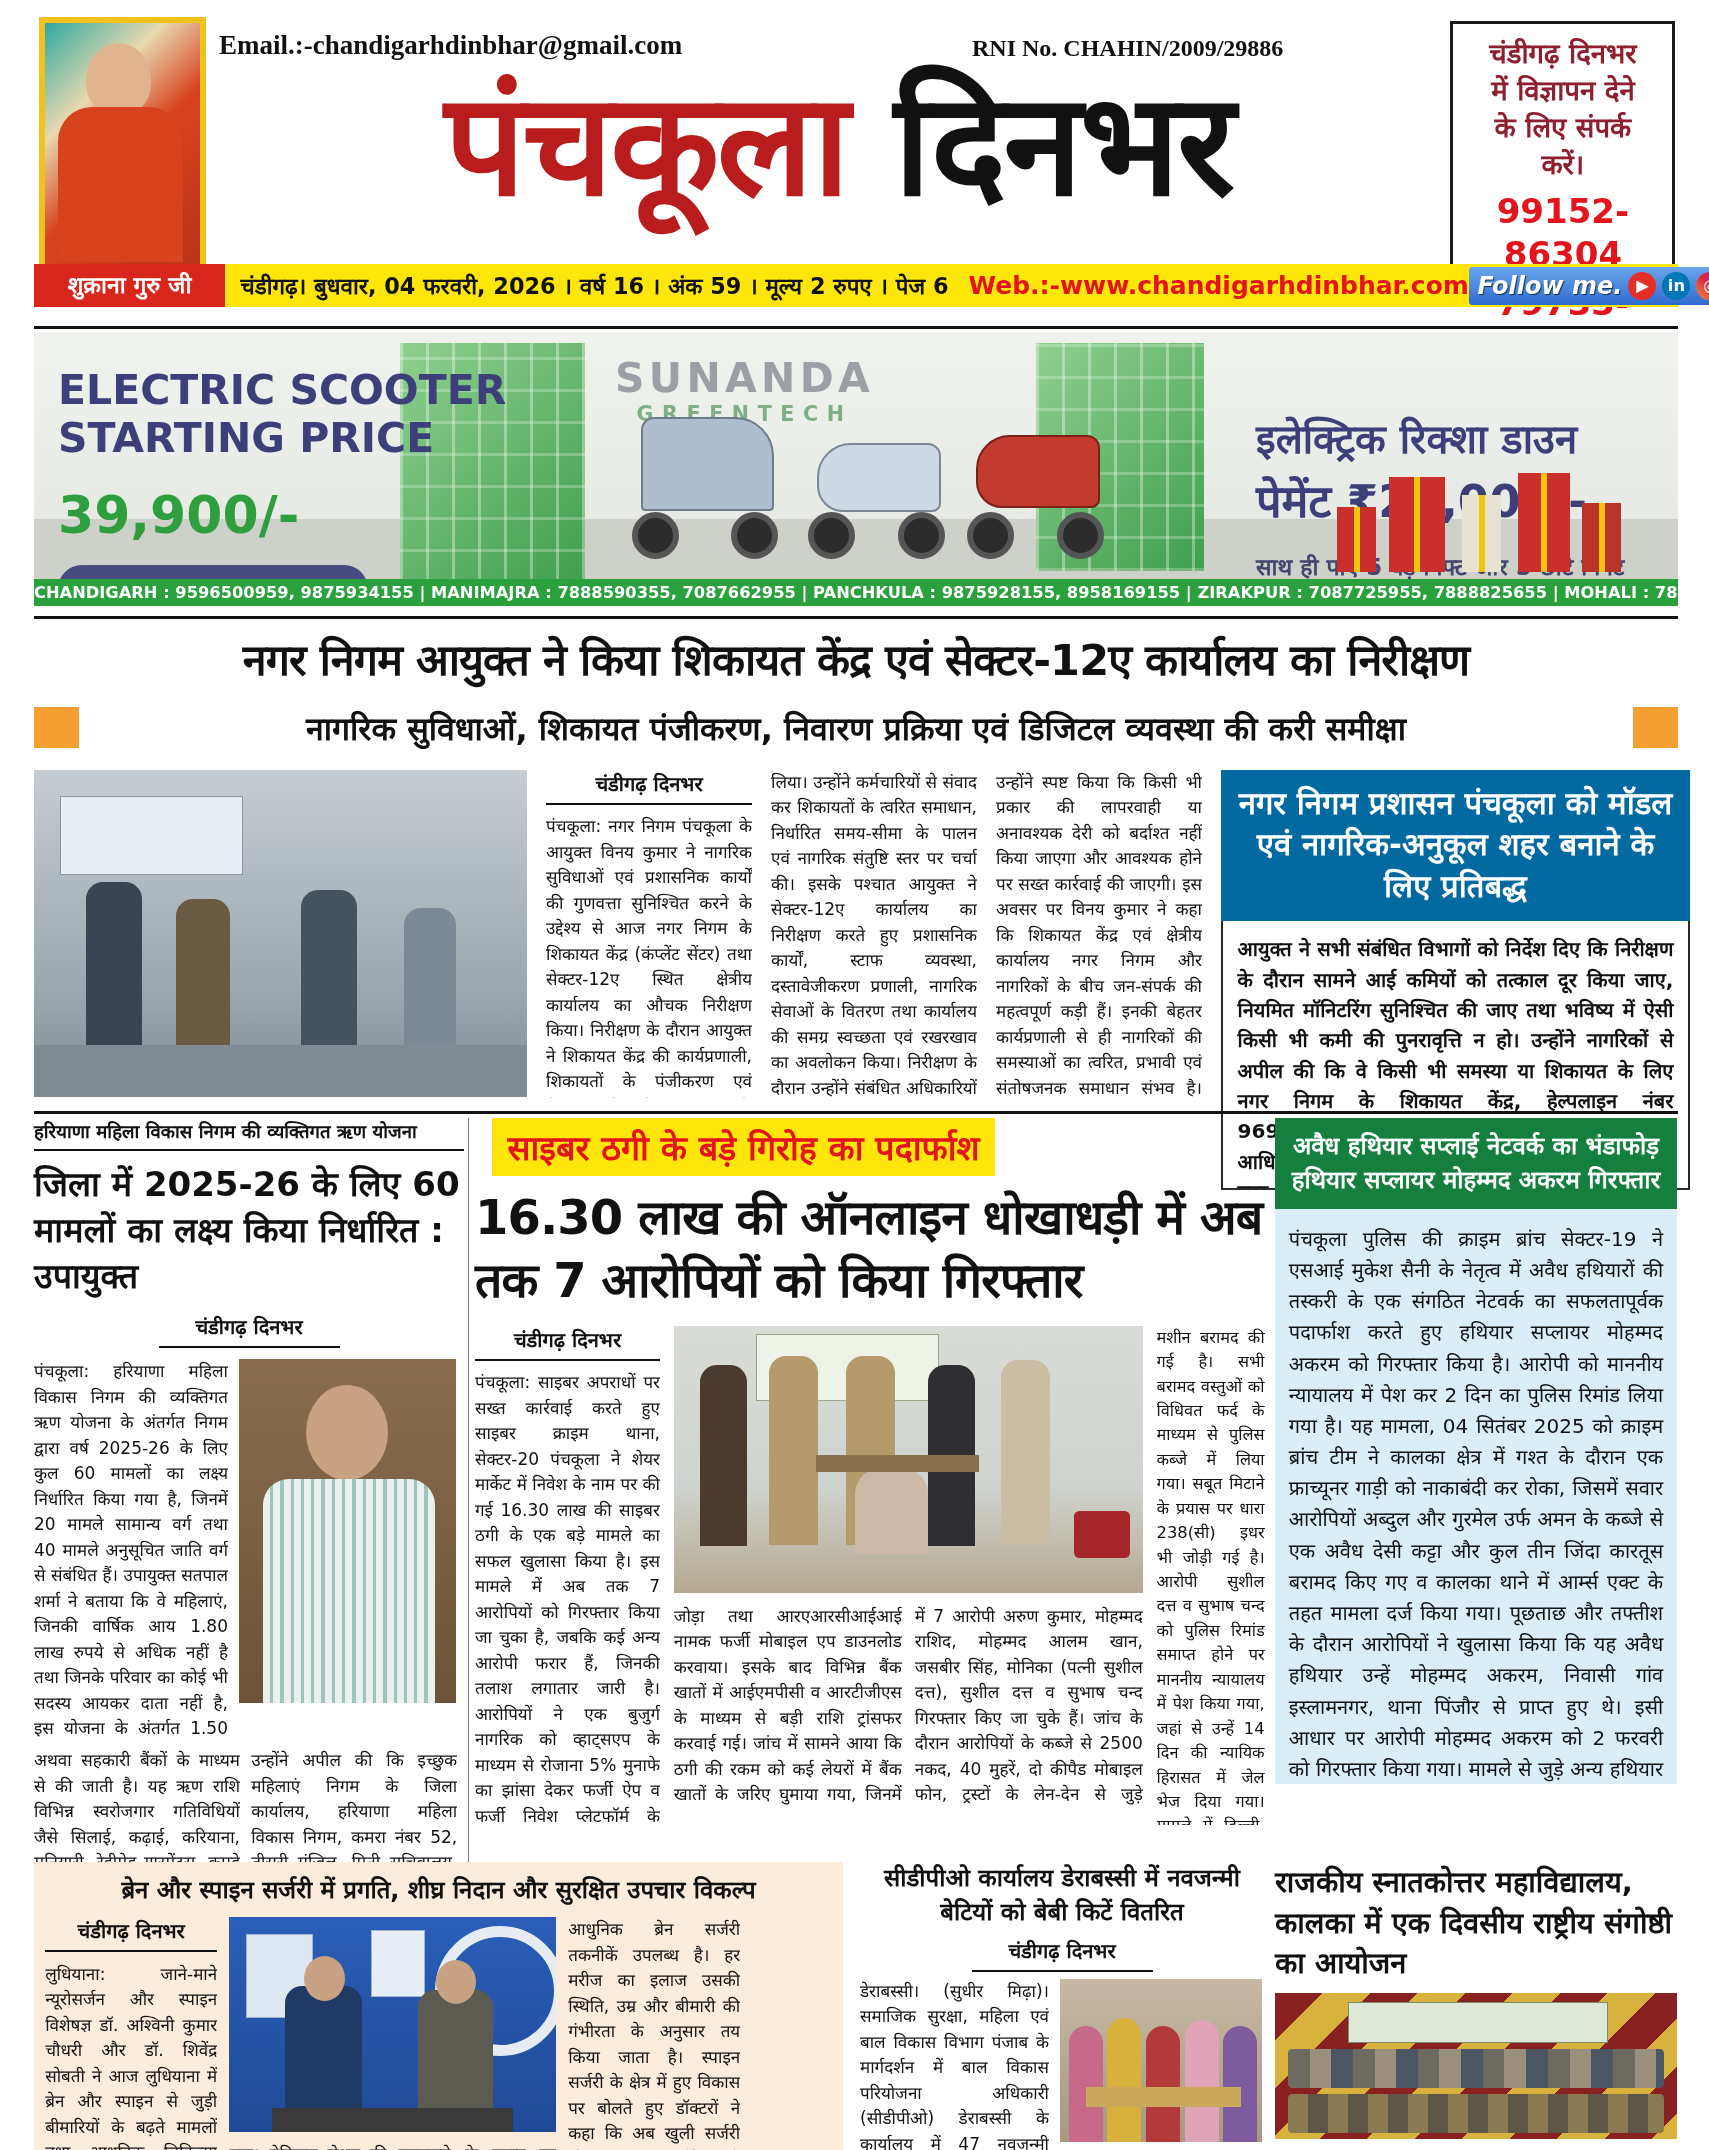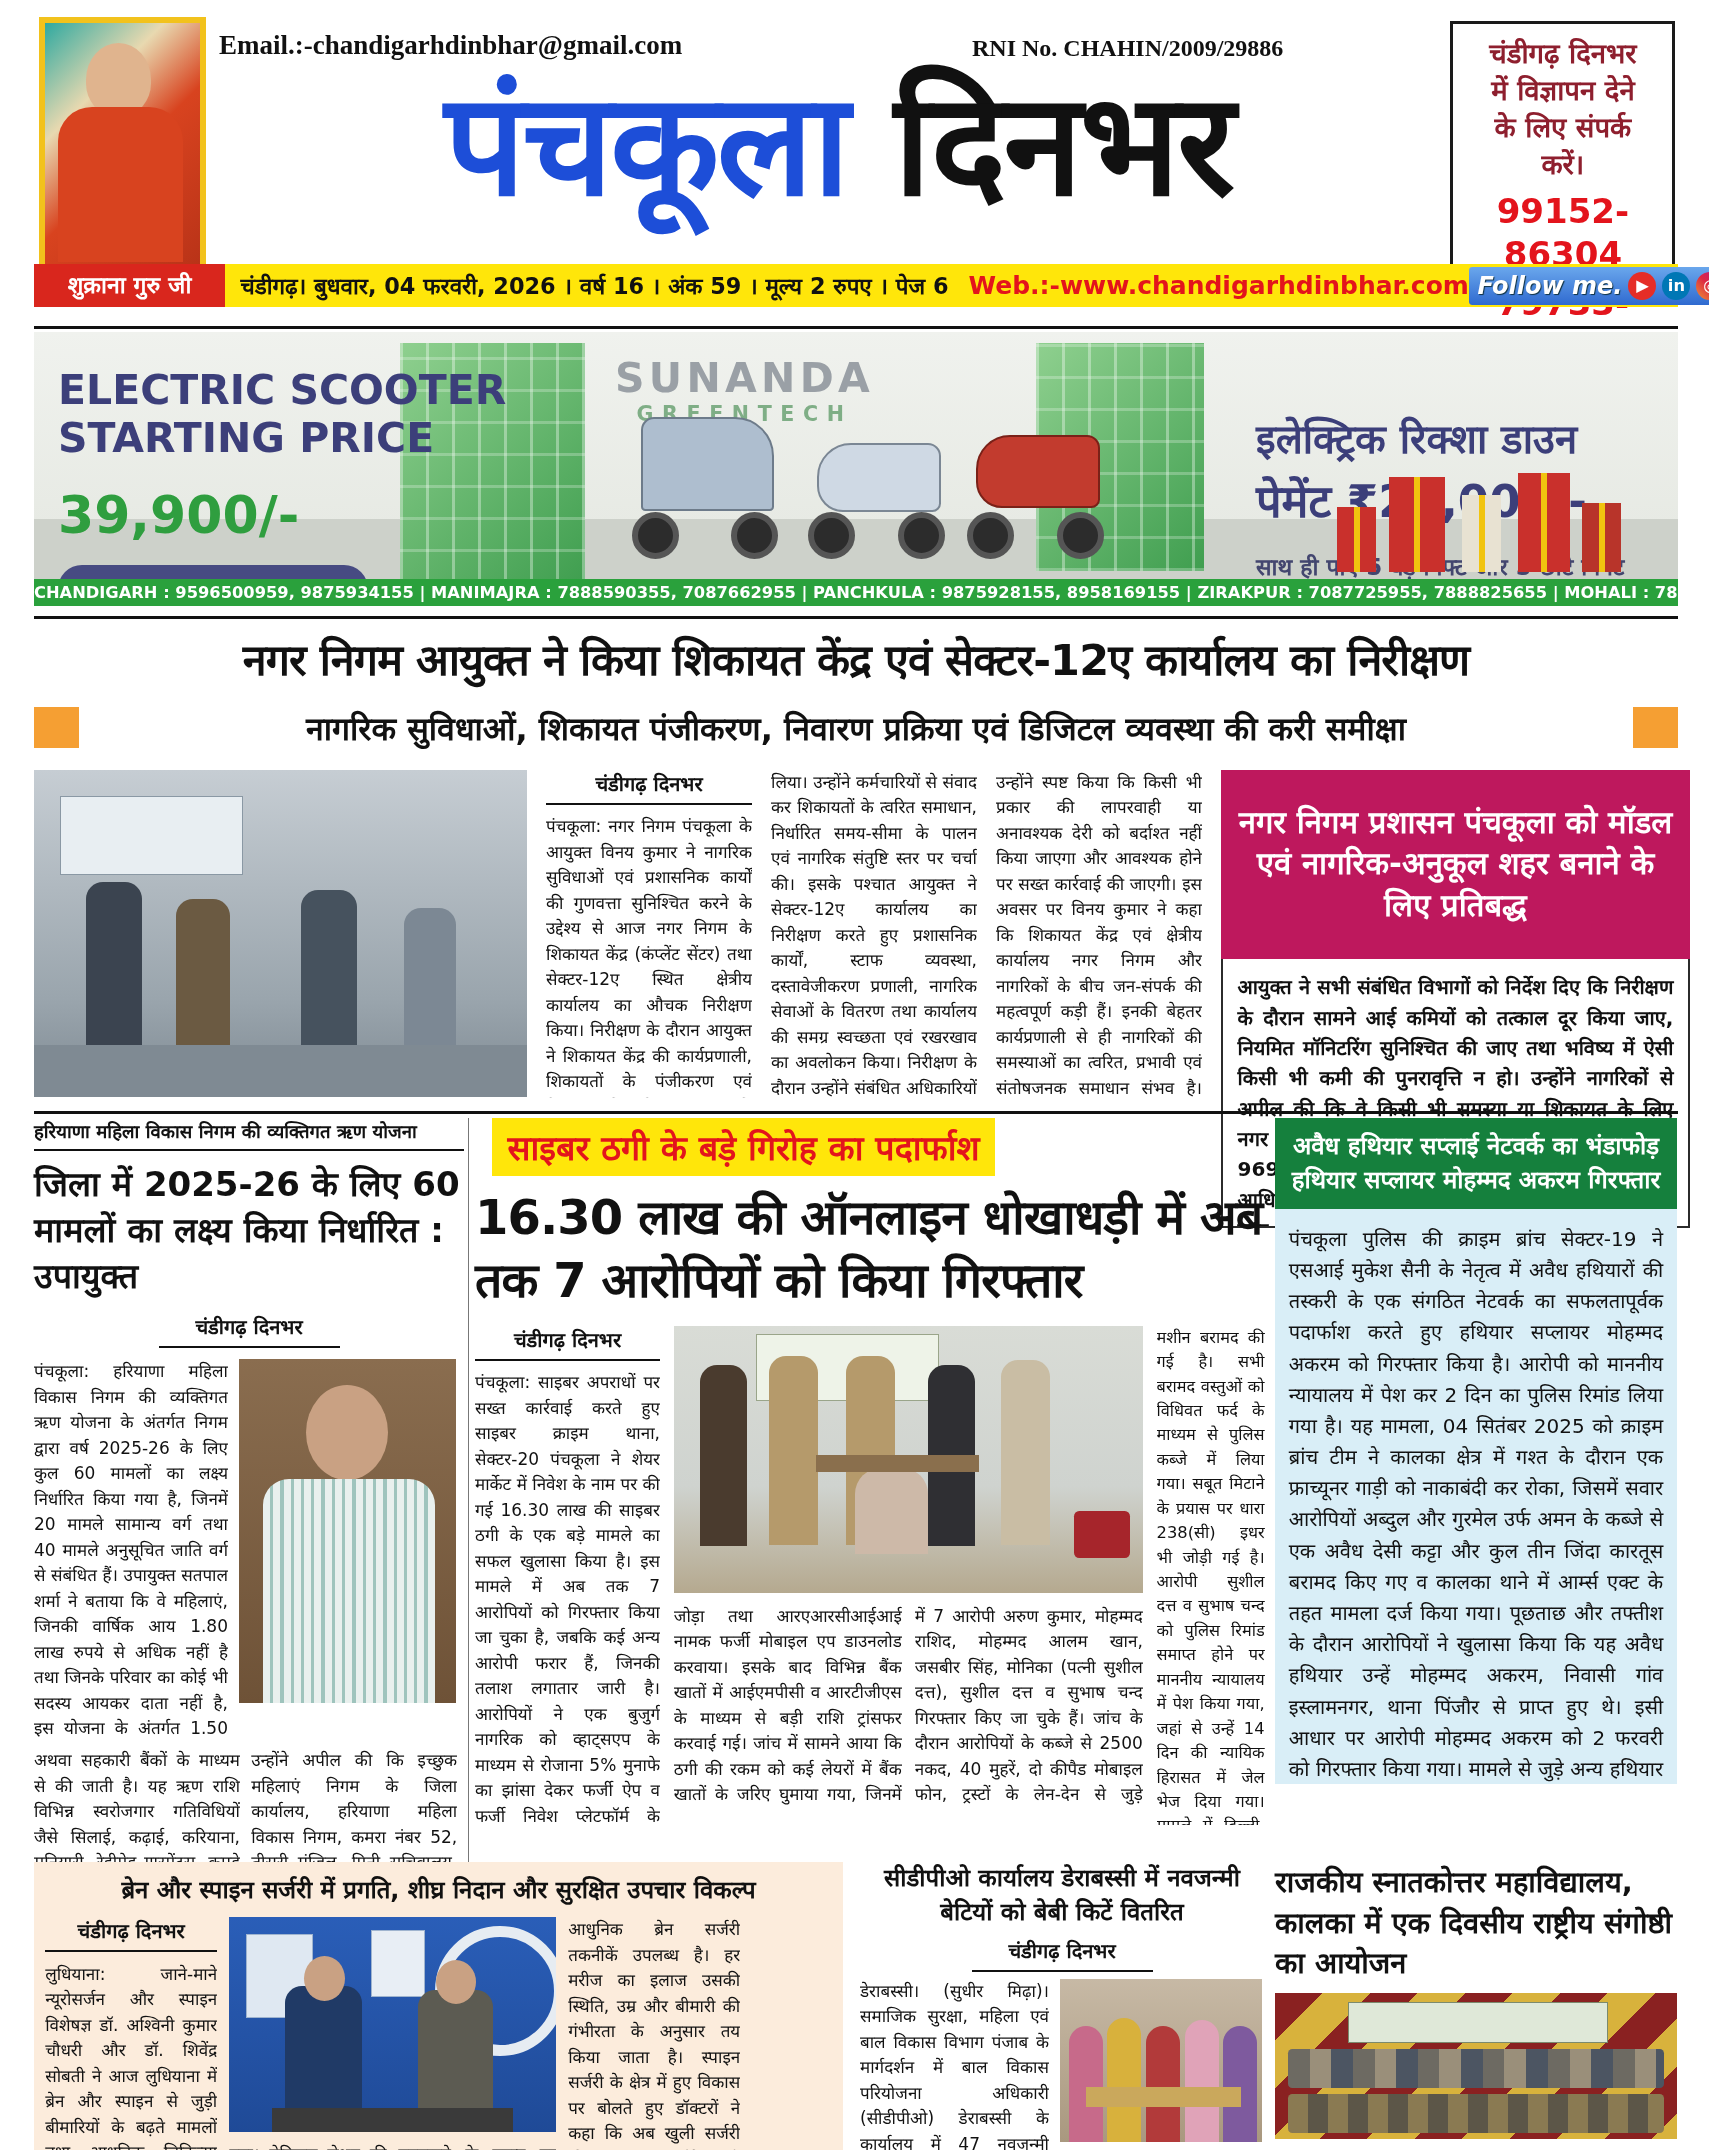--- a/index.html
+++ b/index.html
@@ -17,21 +17,21 @@
   .guru{left:5.2px;top:4.3px;width:155px;height:241px;border:6px solid #f2c21c;
         background:linear-gradient(135deg,#2fa9a0 0%,#e8d9b0 30%,#d8431f 55%,#b93318 100%);}
   .guru .head{position:absolute;left:41px;top:19.4px;width:65px;height:73px;border-radius:50% 50% 45% 45%;background:#e0b48e;}
   .guru .robe{position:absolute;left:13px;top:84px;width:125px;height:155px;border-radius:34px 34px 0 0;background:#d8431f;}
   .guru-cap{left:0;top:251px;width:191px;height:43px;background:#d9261d;color:#fff;
             font-size:23px;font-weight:bold;text-align:center;line-height:43px;}
   .mh-email{left:185px;top:17px;font-size:27px;font-weight:bold;}
   .mh-rni{left:938px;top:22.4px;font-size:24px;font-weight:bold;}
   .mh-title{left:185px;top:41px;width:1239px;text-align:center;font-weight:900;
             font-size:142px;line-height:1.28;white-space:nowrap;letter-spacing:-2.6px;}
-  .mh-title .red{color:#1d4ed8;}
+  .mh-title .red{color:#b91c1c;}
   .mh-adbox{right:2.6px;top:7.7px;width:225px;height:263px;border:3px solid #1a1a1a;background:#fff;
             text-align:center;padding-top:11.2px;box-sizing:border-box;}
   .mh-adbox .l{font-size:27.5px;font-weight:bold;color:#8e1f2e;line-height:1.35;}
   .mh-adbox .p{font-size:34px;font-weight:900;color:#e3141c;line-height:1.25;margin-top:6.9px;}
   .ystrip{left:191px;top:251px;width:1453px;height:43px;background:#ffe60a;display:flex;align-items:center;}
   .ystrip .dl{font-size:22.4px;font-weight:bold;color:#111;padding-left:15.5px;white-space:nowrap;}
   .ystrip .web{font-size:25px;font-weight:bold;color:#e3141c;margin-left:20px;white-space:nowrap;}
   .follow{margin-left:auto;margin-right:2.6px;height:38px;width:340px;border-radius:3.4px;
           background:linear-gradient(180deg,#6aa7ec,#2f6ad0);display:flex;align-items:center;gap:6px;padding:0 8.6px;box-sizing:border-box;}
   .follow .fl{color:#fff;font-size:24px;font-weight:bold;font-style:italic;text-shadow:0.9px 0.9px 0.9px #134;white-space:nowrap;}
@@ -67,22 +67,22 @@
   
   .lead{top:629px;left:34px;width:1644px;height:478px;}
   .lead-hl{text-align:center;font-size:43px;font-weight:900;letter-spacing:-0.9px;white-space:nowrap;overflow:hidden;}
   .lead-sub{display:flex;align-items:center;gap:17px;margin-top:18px;}
   .oblock{width:45px;height:41px;background:#f59f33;flex:0 0 auto;}
   .lead-sub .t{flex:1;text-align:center;font-size:32px;font-weight:bold;}
   .lead-row{display:flex;gap:19px;margin-top:20.6px;height:327px;}
   .lead-photo{width:493px;flex:0 0 auto;background:linear-gradient(180deg,#c6cdd3,#9aa5ad 70%,#7f8a93);}
   .lead-col{width:206px;flex:0 0 auto;height:327px;}
   .side{width:469px;flex:0 0 auto;}
-  .side .st{background:#be185d;color:#fff;font-size:31px;font-weight:bold;text-align:center;
-            padding:32px 13px;line-height:1.35;}
+  .side .st{background:#0369a1;color:#fff;font-size:31px;font-weight:bold;text-align:center;
+            padding:13px 13px;line-height:1.35;}
   .side .sb{border:2.6px solid #2b2b2b;border-top:none;padding:13px 14.6px;font-size:20px;font-weight:600;
             line-height:1.52;text-align:justify;height:241px;overflow:hidden;}
   
   .mleft{top:1118px;left:34px;width:430px;height:744px;}
   .kicker{font-size:18.5px;font-weight:bold;border-bottom:2.2px solid #111;padding-bottom:6px;}
   .mleft .hl{font-size:34px;font-weight:900;line-height:1.35;margin-top:11.2px;}
   .mleft .row{display:flex;gap:11.2px;margin-top:11.2px;}
   .portrait{width:217px;height:344px;flex:0 0 auto;background:linear-gradient(180deg,#8a6d4f,#6e5237);}
   .mid-sep{top:1118px;left:468px;width:1.3px;height:744px;background:#777;}
   .cyber{top:1118px;left:475px;width:791px;height:744px;}

